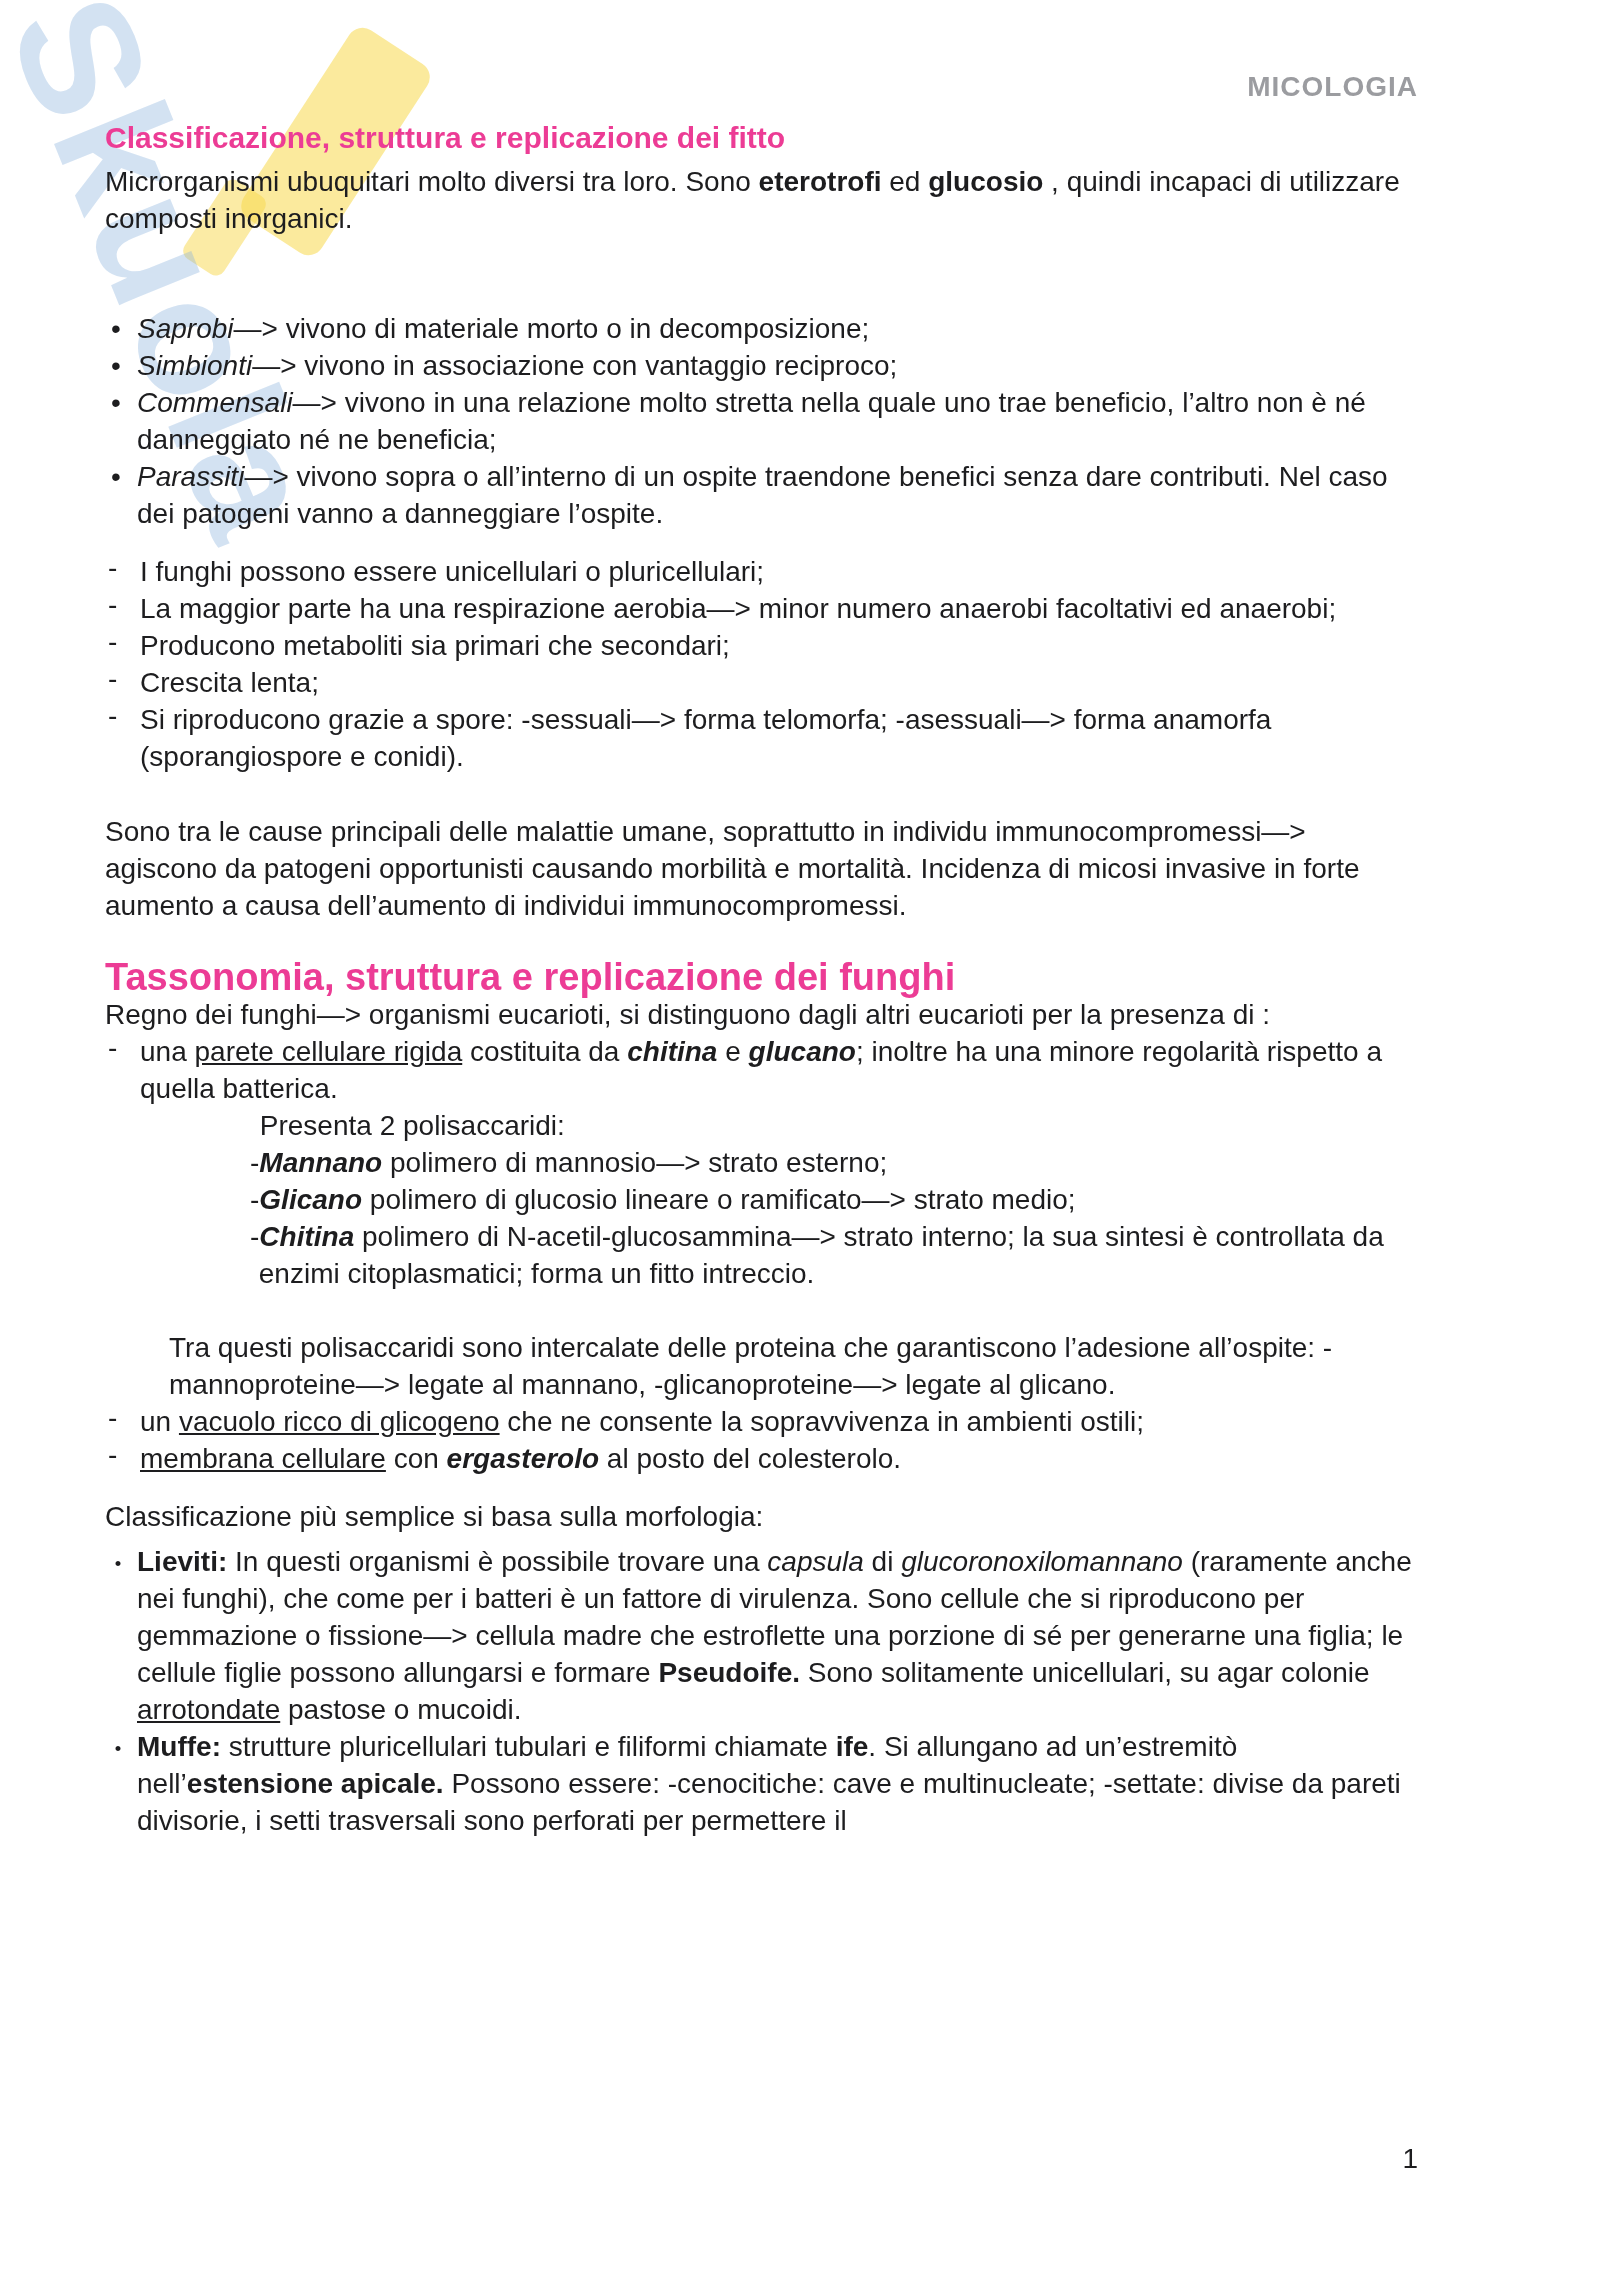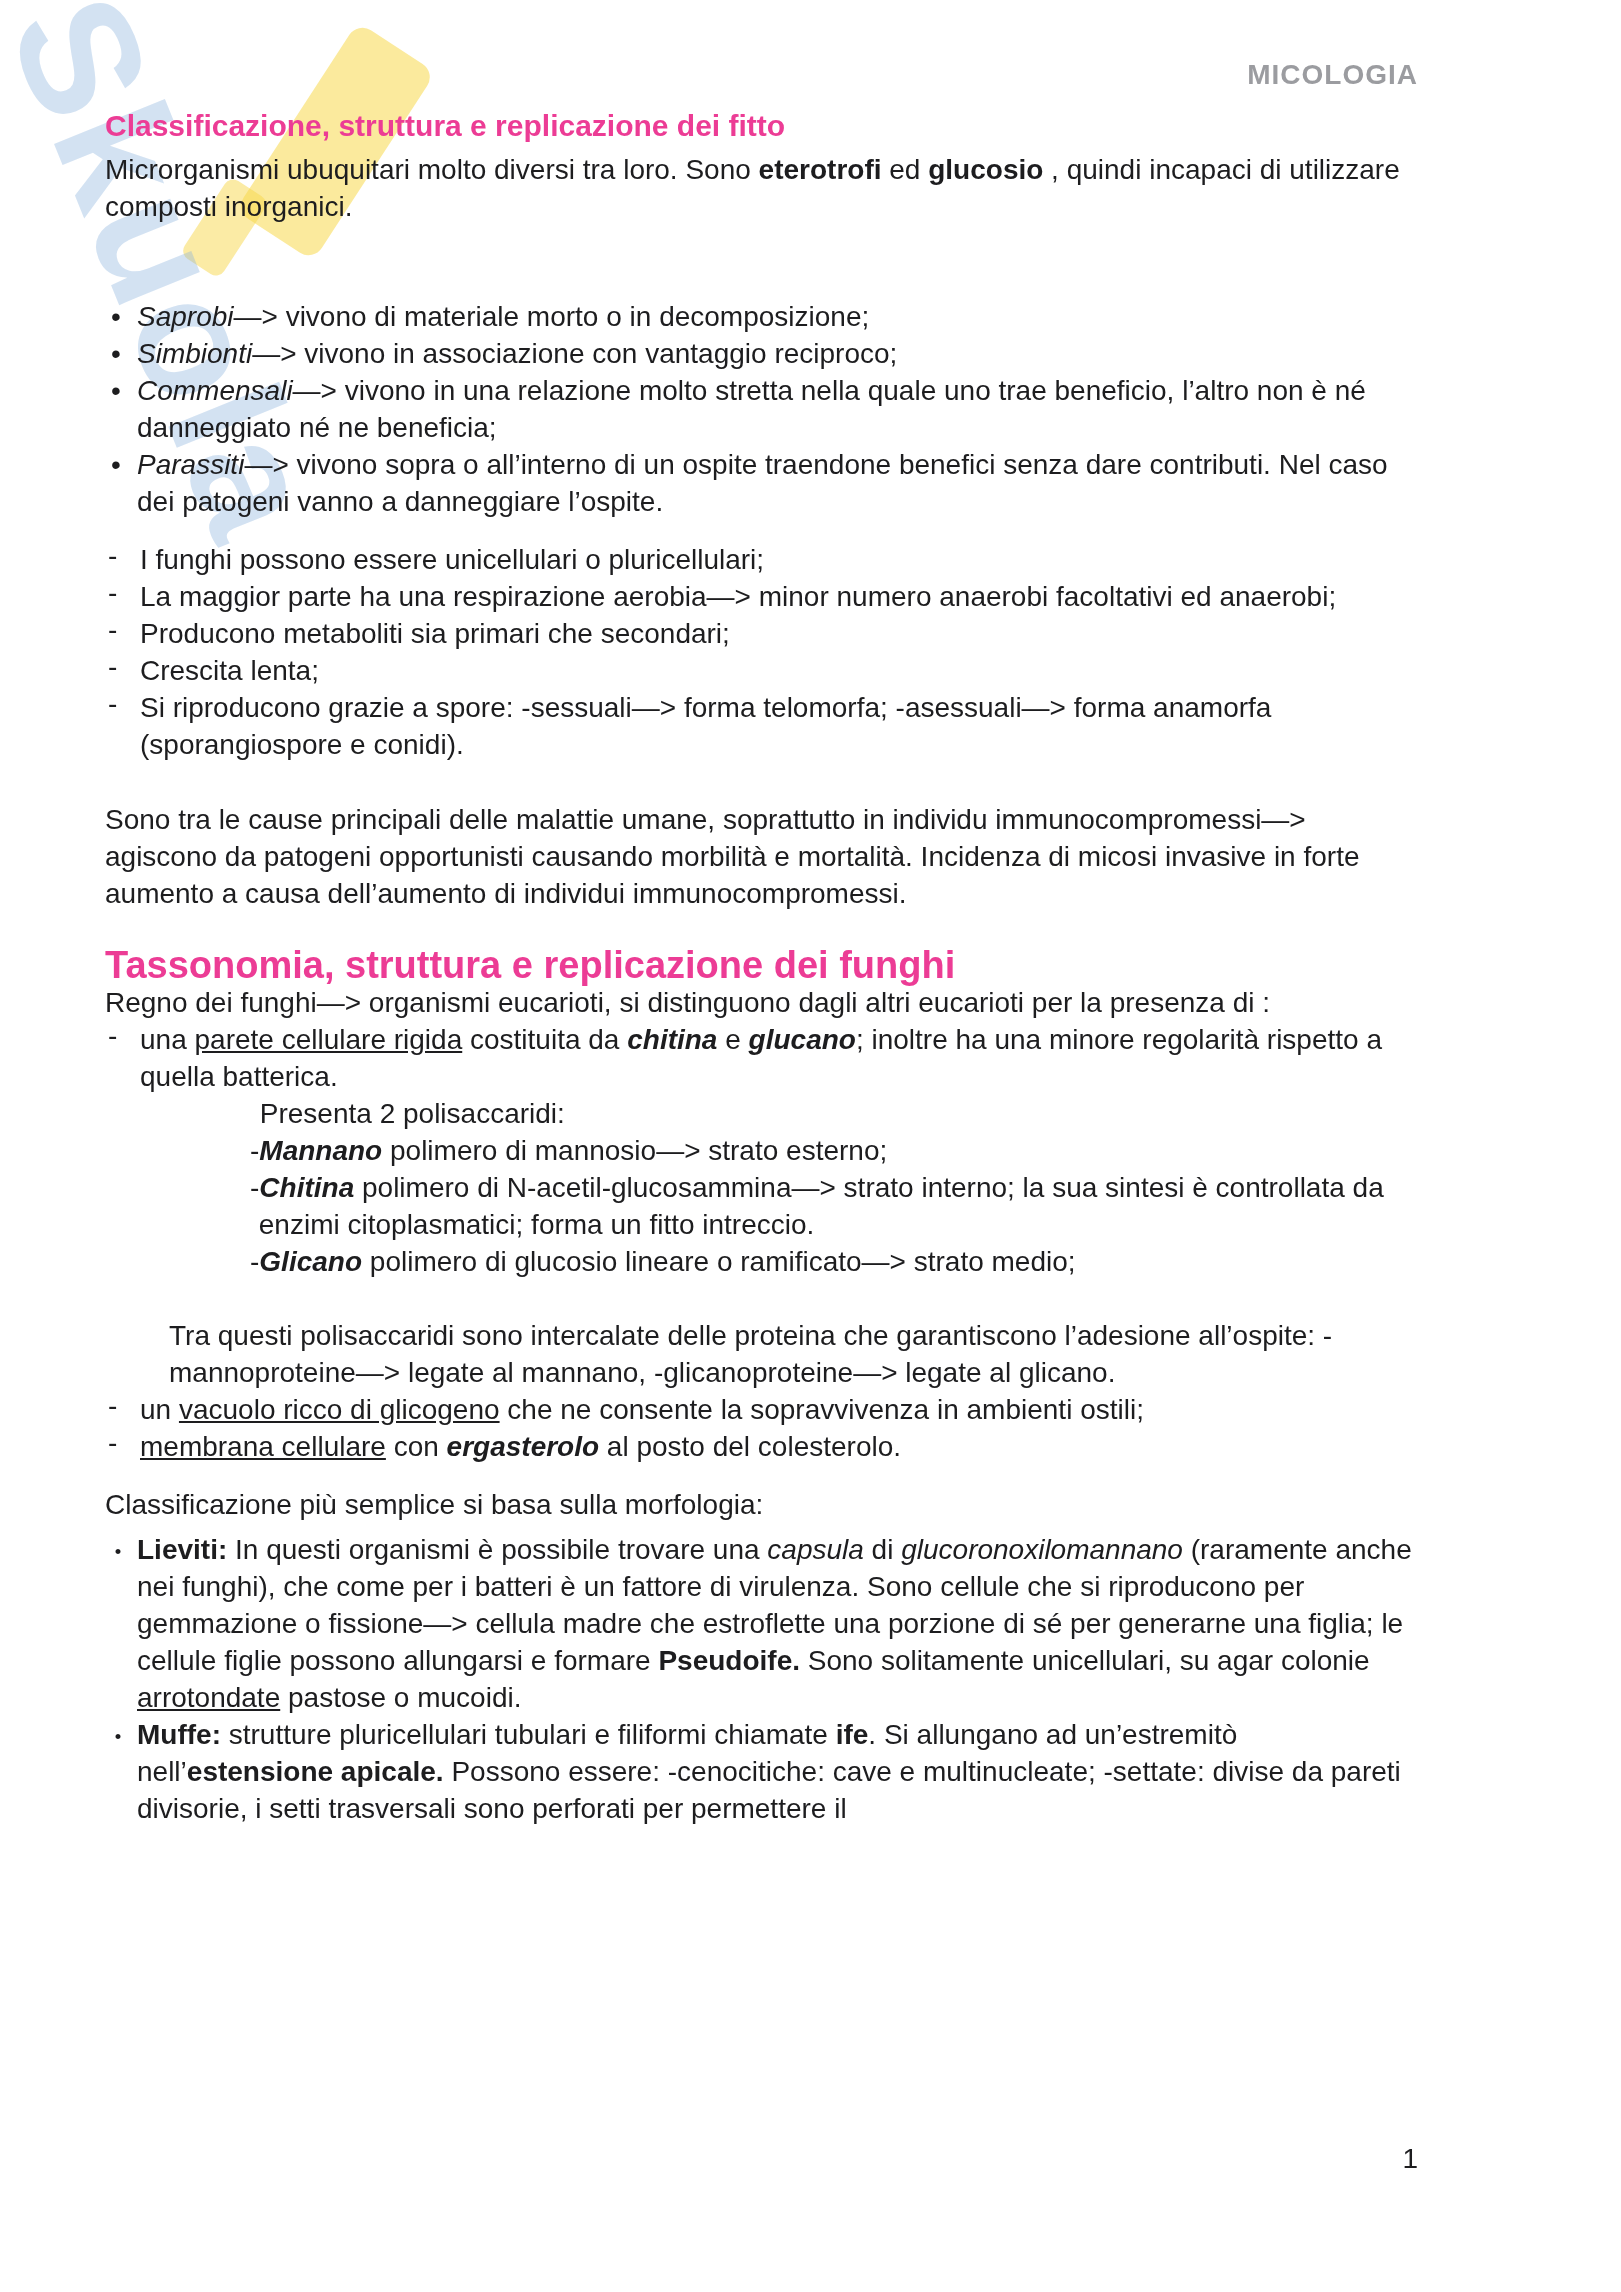--- a/index.html
+++ b/index.html
@@ -34,21 +34,21 @@
   .wm-band2 {
     position: absolute; left: 201px; top: 181px;
     width: 47px; height: 93px;
     transform: rotate(33deg);
     background: rgba(247, 216, 76, 0.5);
     border-radius: 9.8px;
   }
 
   
   .content {
-    position: absolute; left: 105px; top: 0;
+    position: absolute; left: 105px; top: 12px;
     width: 1313px;
     font-size: 28px; line-height: 37px;
     color: #1d1d1f;
   }
   .doc-header {
     padding-top: 56px;
     text-align: right;
     font-size: 28px; font-weight: bold;
     letter-spacing: 1px;
     color: #9b9ca0;
@@ -141,22 +141,22 @@
 
     <p class="para"><span>Regno dei funghi—&gt; organismi eucarioti, si distinguono dagli altri eucarioti per la presenza di :</span></p>
 
     <ul class="dlist dlist2">
       <li class="li"><span class="marker">-</span><span><span>una </span><span style="text-decoration: underline;">parete cellulare rigida</span><span> costituita da </span><span style="font-weight: bold; font-style: italic;">chitina</span><span> e </span><span style="font-weight: bold; font-style: italic;">glucano</span><span>; inoltre ha una minore regolarità rispetto a quella batterica.</span></span></li>
     </ul>
 
     <div class="poly">
       <div class="poly-head"><span>Presenta 2 polisaccaridi:</span></div>
       <div class="poly-item"><span>-</span><span style="font-weight: bold; font-style: italic;">Mannano</span><span> polimero di mannosio—&gt; strato esterno;</span></div>
+      <div class="poly-item"><span>-</span><span style="font-weight: bold; font-style: italic;">Glicano</span><span> polimero di glucosio lineare o ramificato—&gt; strato medio;</span></div>
       <div class="poly-item"><span>-</span><span style="font-weight: bold; font-style: italic;">Chitina</span><span> polimero di N-acetil-glucosammina—&gt; strato interno; la sua sintesi è controllata da enzimi citoplasmatici; forma un fitto intreccio.</span></div>
-      <div class="poly-item"><span>-</span><span style="font-weight: bold; font-style: italic;">Glicano</span><span> polimero di glucosio lineare o ramificato—&gt; strato medio;</span></div>
     </div>
 
     <p class="para proteins"><span>Tra questi polisaccaridi sono intercalate delle proteina che garantiscono l’adesione all’ospite: -mannoproteine—&gt; legate al mannano, -glicanoproteine—&gt; legate al glicano.</span></p>
 
     <ul class="dlist dlist3">
       <li class="li"><span class="marker">-</span><span><span>un </span><span style="text-decoration: underline;">vacuolo ricco di glicogeno</span><span> che ne consente la sopravvivenza in ambienti ostili;</span></span></li>
       <li class="li"><span class="marker">-</span><span><span style="text-decoration: underline;">membrana cellulare</span><span> con </span><span style="font-weight: bold; font-style: italic;">ergasterolo</span><span> al posto del colesterolo.</span></span></li>
     </ul>
 
     <p class="para morph"><span>Classificazione più semplice si basa sulla morfologia:</span></p>

